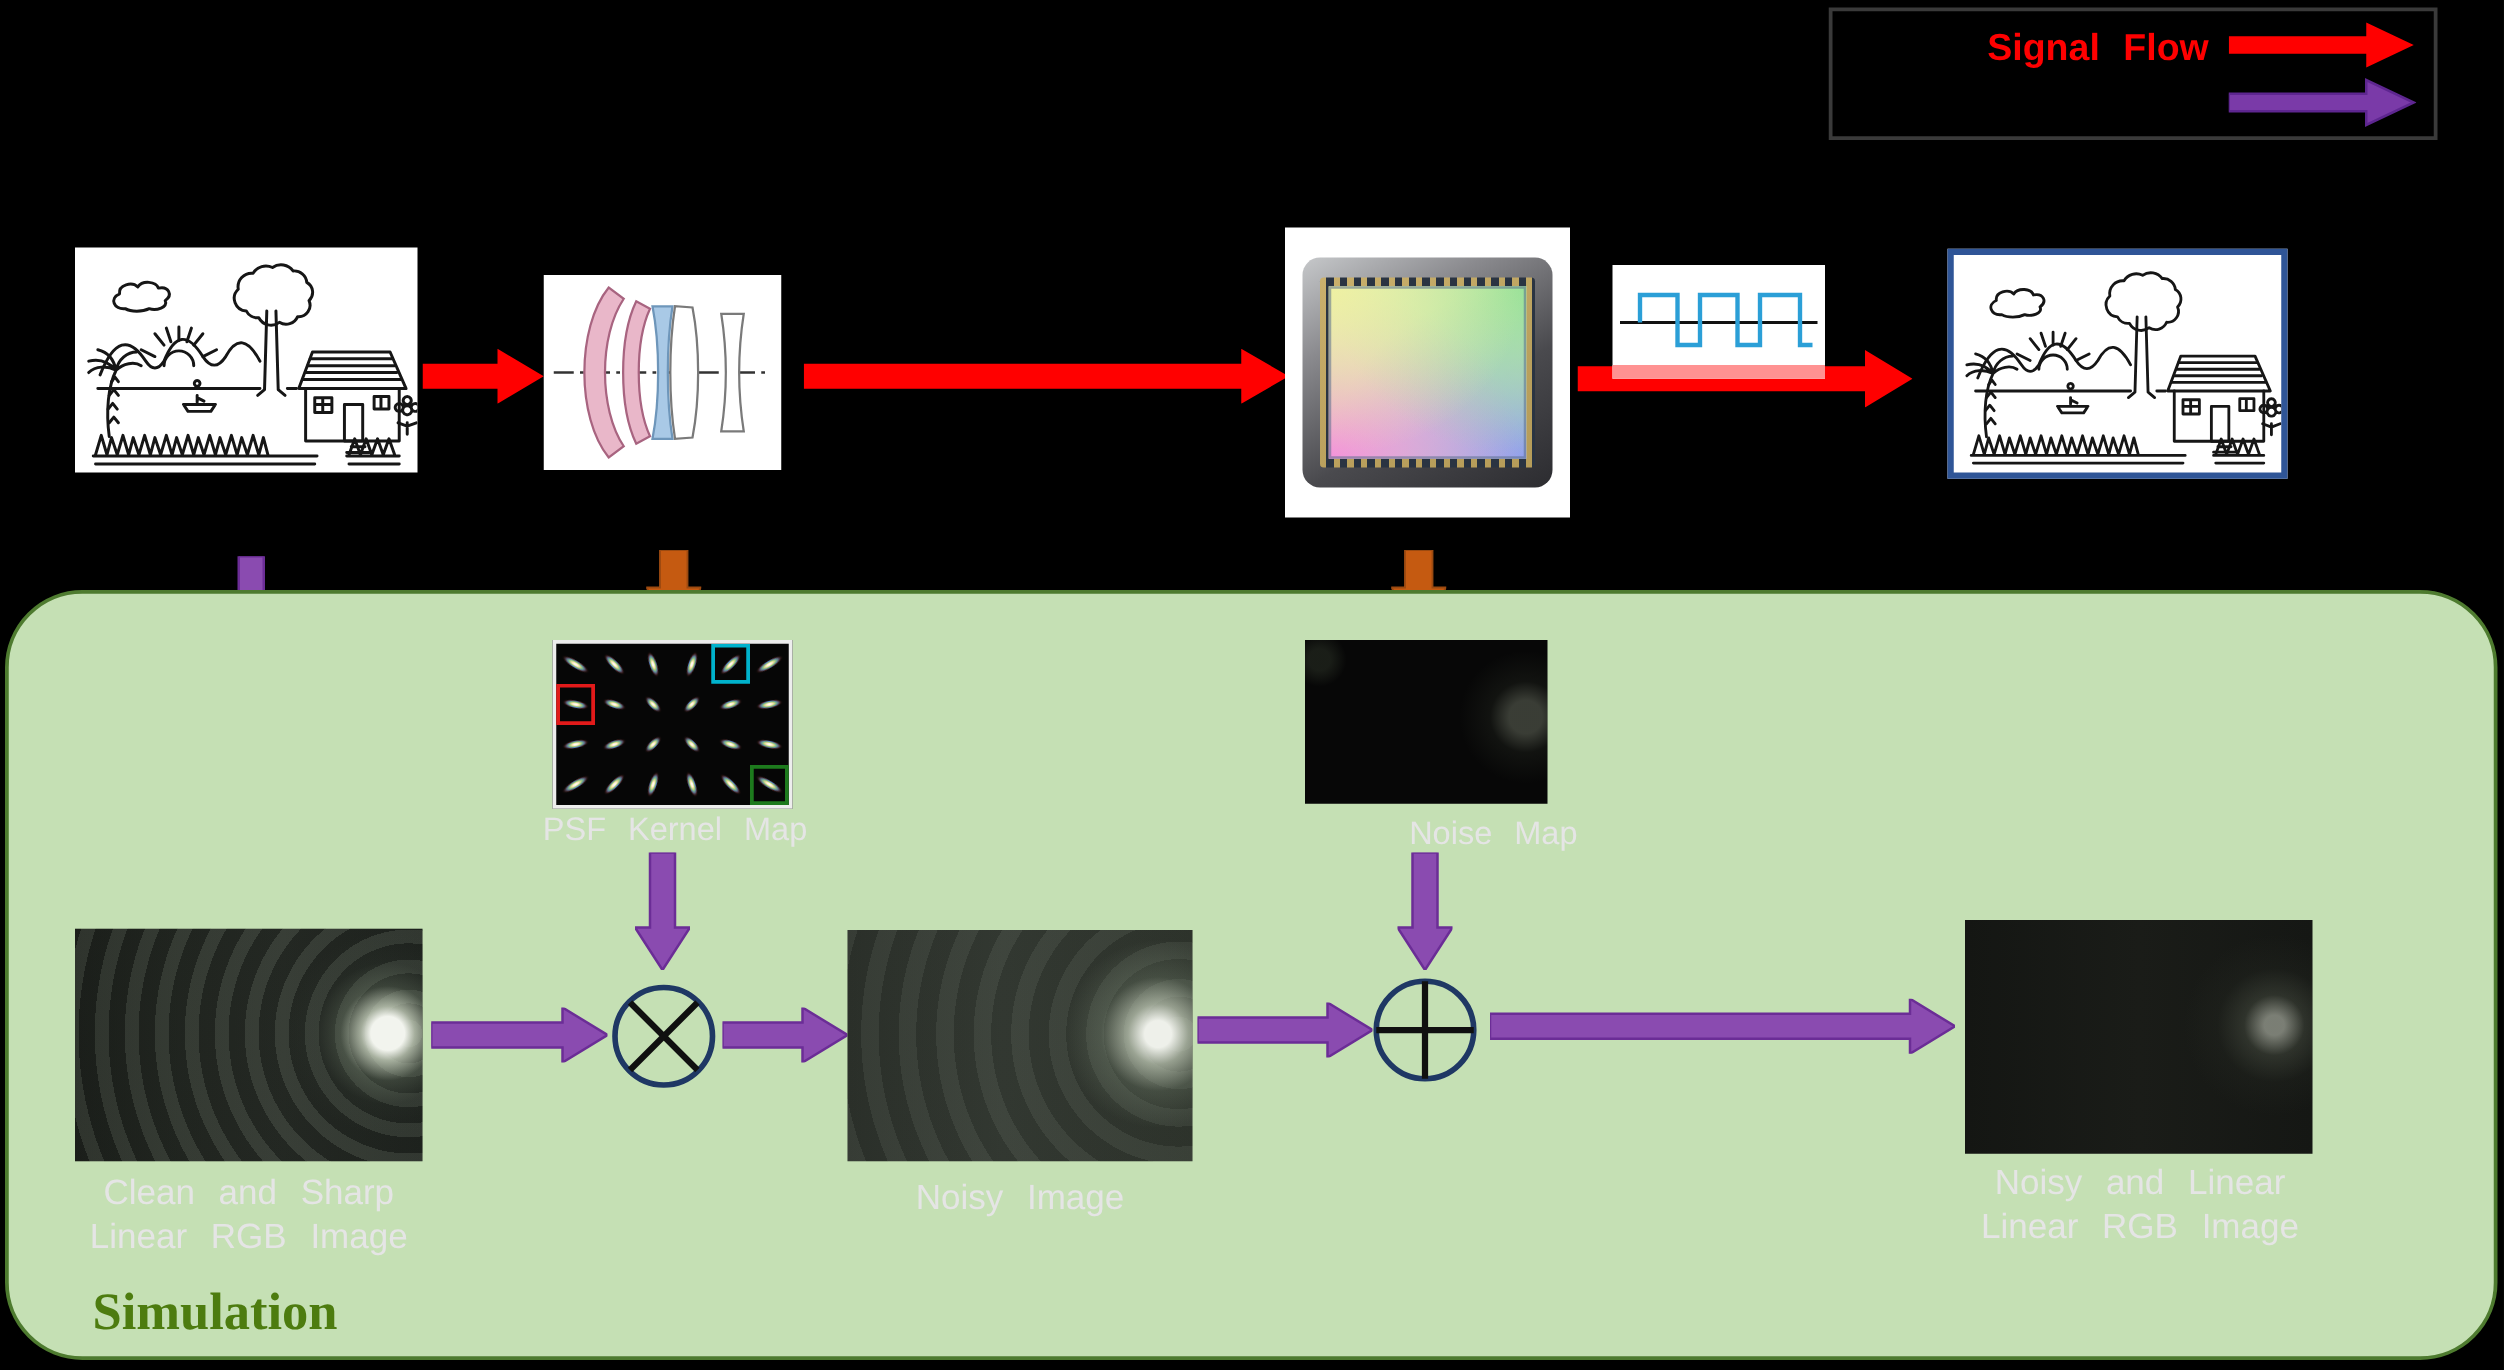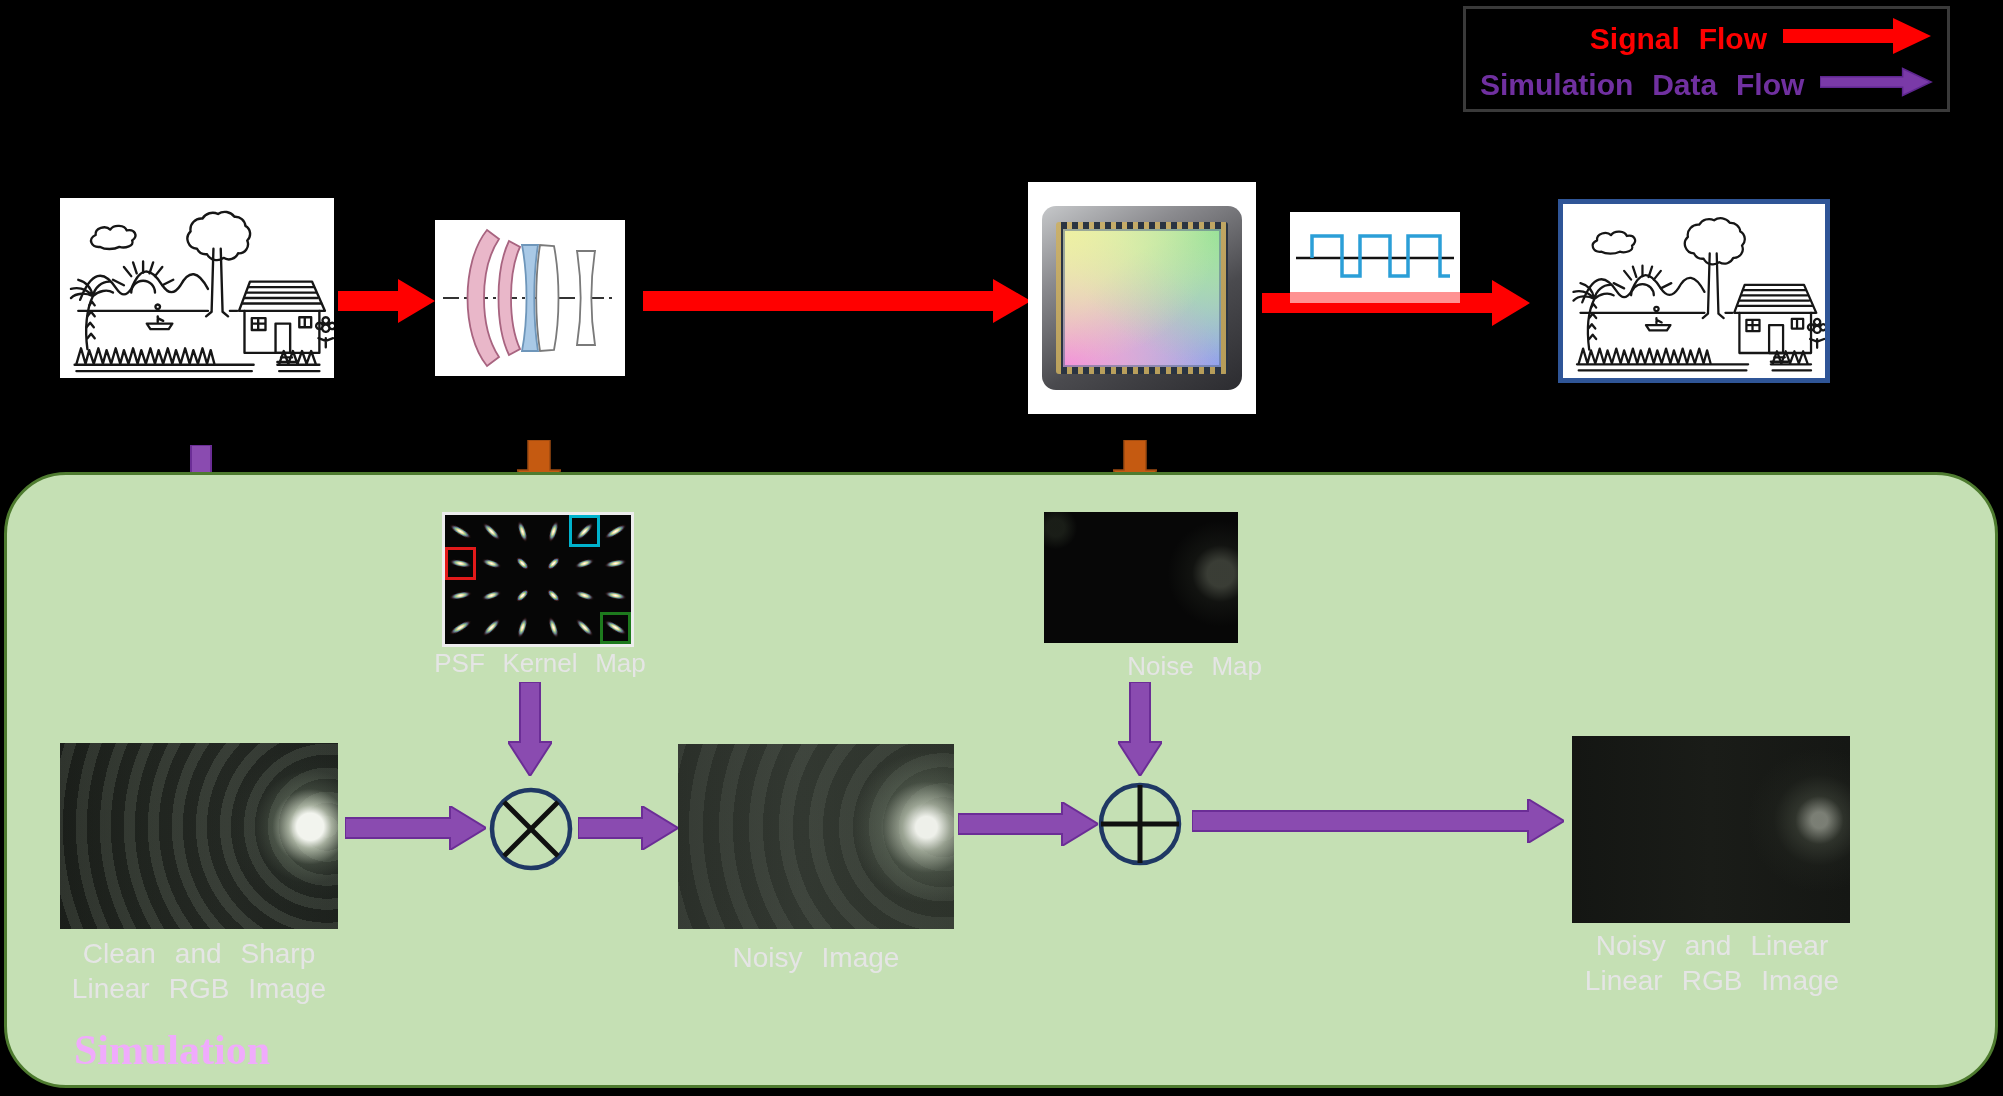--- a/index.html
+++ b/index.html
@@ -41,21 +41,21 @@
   .signal-stripe{position:absolute;left:0;right:0;top:80px;height:11px;background:#ff9292;}
 
   
   .output-box{left:1558px;top:199px;width:272px;height:184px;background:#fff;
               border:5px solid #2f5597;box-sizing:border-box;}
 
   
   .sim-box{left:4px;top:472px;width:1994px;height:616px;background:#c5e0b4;
            border:3px solid #4e7b2f;border-radius:62px;box-sizing:border-box;}
   .sim-title{left:74px;top:1026px;font-family:"Liberation Serif", serif;font-weight:600;
-             font-size:42px;color:#f0abfc;text-align:center;}
+             font-size:42px;color:#4d7c0f;text-align:center;}
 
   
   .psf-map{left:442px;top:512px;width:192px;height:135px;background:#060606;
            border:3px solid #ededed;box-sizing:border-box;}
   .psf-grid{display:grid;width:100%;height:100%;grid-template-columns:repeat(6,1fr);
             grid-template-rows:repeat(4,1fr);}
   .psf-cell{display:flex;align-items:center;justify-content:center;box-sizing:border-box;}
   .psf-dot{width:13px;height:7px;border-radius:50%;filter:blur(.6px);
     background:radial-gradient(closest-side,#ffffff 0 18%,#ffd98c 34%,#79c86f 52%,#4f7fd0 68%,rgba(220,80,60,.45) 80%,transparent 92%);}
 
@@ -121,21 +121,20 @@
   </svg>
 
   <div class="abs legend">
     <div class="legend-row">
       <span class="legend-label signal">Signal Flow</span>
       <svg width="150" height="40" viewBox="0 0 150 40">
         <polygon points="0,13 110,13 110,2 148,20 110,38 110,27 0,27" fill="#ff0000"></polygon>
       </svg>
     </div>
     <div class="legend-row">
-      <span class="legend-label data">Simulation Data Flow</span>
       <svg width="150" height="40" viewBox="0 0 150 40">
         <polygon points="0,13 110,13 110,2 148,20 110,38 110,27 0,27" fill="#7a3aa8" stroke="#5e2690" stroke-width="2"></polygon>
       </svg>
     </div>
   </div>
 
   <div class="abs white-box" style="left:60px;top:198px;width:274px;height:180px;">
     <svg class="scene-svg" viewBox="0 0 300 190">
         <use href="#scene-art"></use>
       </svg>

